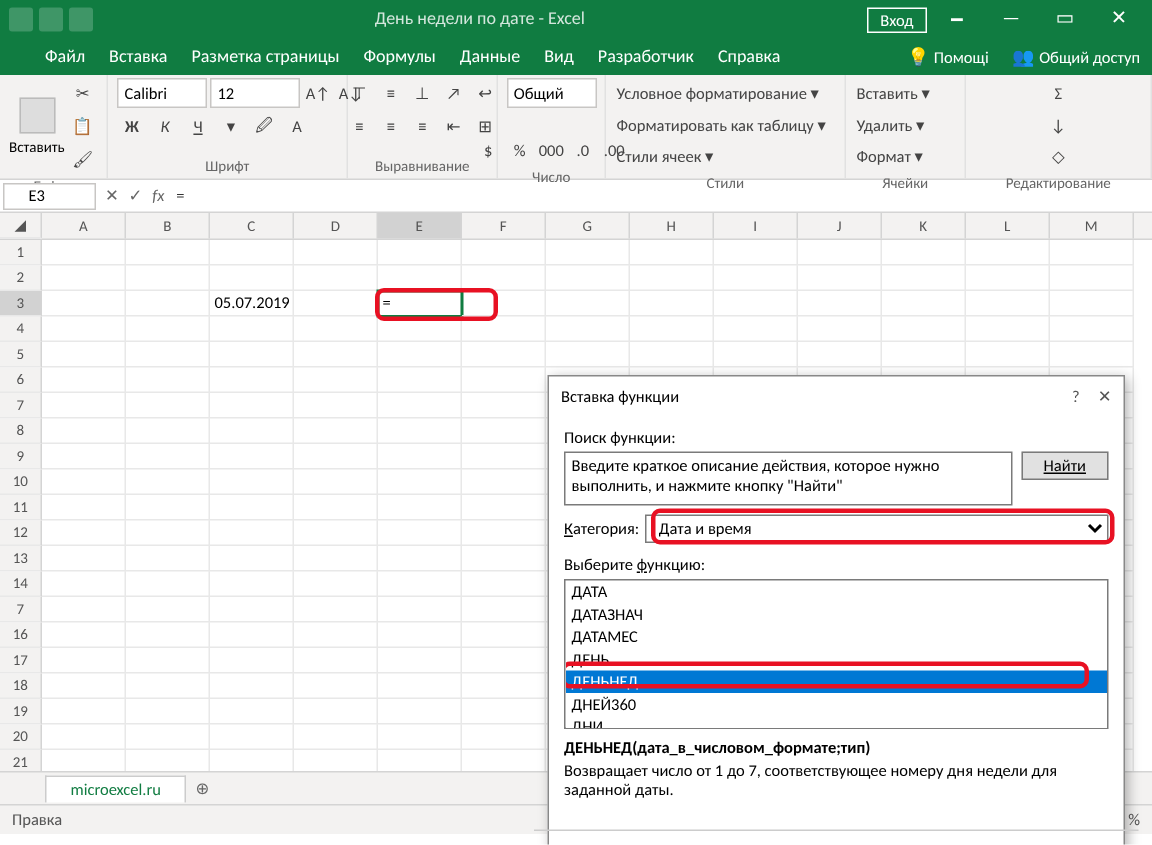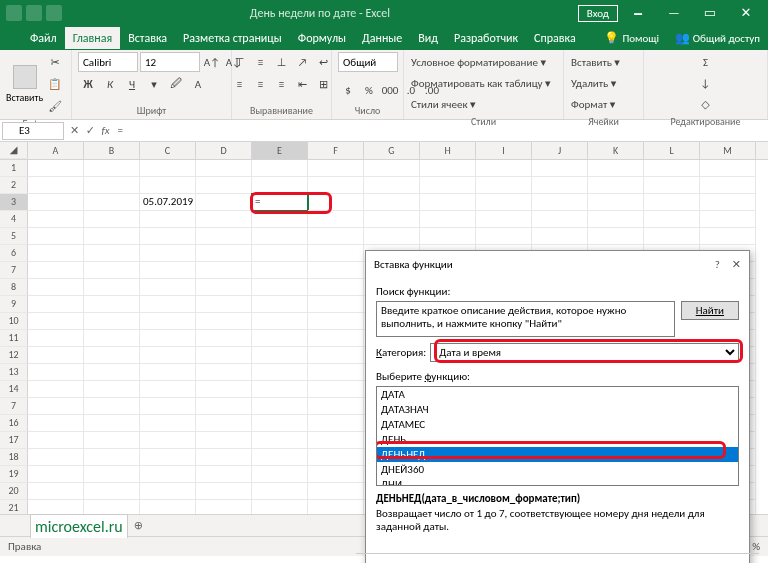--- a/index.html
+++ b/index.html
@@ -31,21 +31,21 @@
 .col-headers{display:flex;height:18px;background:#f3f2f1;border-bottom:1px solid #d4d4d4}
 .row-hdr{width:28px;background:#f3f2f1;border-right:1px solid #d4d4d4;border-bottom:1px solid #e8e8e8;text-align:center;color:#555;font-size:10px;line-height:16px}
 .col-hdr{width:56px;border-right:1px solid #d4d4d4;text-align:center;color:#555;font-size:10px;line-height:18px}
 .col-hdr.sel{background:#d2d2d2}
 .grid-row{display:flex;height:17px}
 .row-hdr.sel{background:#d2d2d2}
 .cell{width:56px;border-right:1px solid #e8e8e8;border-bottom:1px solid #e8e8e8;padding:0 3px;line-height:16px;font-size:11px;color:#000;text-align:right}
 .cell.active{outline:2px solid #107c41;outline-offset:-1px;text-align:left}
 .highlight-red{position:absolute;border:3px solid #e81123;border-radius:6px;pointer-events:none}
 .sheet-tabs{height:22px;background:#f3f2f1;border-top:1px solid #d4d4d4;display:flex;align-items:center;padding-left:30px}
-.sheet-tab{background:#fff;border:1px solid #ccc;border-bottom:none;padding:2px 4px;font-size:16px;color:#107c41}
+.sheet-tab{background:#fff;border:1px solid #ccc;border-bottom:none;padding:2px 16px;font-size:11px;color:#107c41}
 .status-bar{height:20px;background:#f3f2f1;border-top:1px solid #d4d4d4;display:flex;align-items:center;padding:0 8px;color:#555;font-size:11px}
 .status-right{margin-left:auto;display:flex;align-items:center;gap:8px}
 .zoom-slider{width:80px;height:3px;background:#ccc;position:relative}
 .zoom-thumb{width:7px;height:11px;background:#888;position:absolute;left:38px;top:-4px}
 
 .dialog{position:absolute;left:365px;top:250px;width:385px;background:#fff;border:1px solid #888;box-shadow:2px 2px 8px rgba(0,0,0,.3)}
 .dlg-title{height:26px;display:flex;align-items:center;padding:0 8px;font-size:12px}
 .dlg-title-r{margin-left:auto;display:flex;gap:12px;color:#555;font-size:13px}
 .dlg-body{padding:8px 10px}
 .dlg-label{font-size:11px;margin-bottom:3px;display:block}
@@ -78,21 +78,20 @@
     <div class="win-btn">🗕</div>
     <div class="win-btn">—</div>
     <div class="win-btn">▭</div>
     <div class="win-btn">✕</div>
   </div>
 </div>
 
 <div class="menu-bar">
   <div id="menu-items" style="display: flex;">
       <div class="menu-item">Файл</div>
-      <div class="menu-item active">Главная</div>
       <div class="menu-item">Вставка</div>
       <div class="menu-item">Разметка страницы</div>
       <div class="menu-item">Формулы</div>
       <div class="menu-item">Данные</div>
       <div class="menu-item">Вид</div>
       <div class="menu-item">Разработчик</div>
       <div class="menu-item">Справка</div>
     </div>
   <div class="menu-right">
     <div class="menu-item">💡 <span>Помощі</span></div>
@@ -151,21 +150,21 @@
         <div class="rib-btn">≡</div>
         <div class="rib-btn">≡</div>
         <div class="rib-btn">≡</div>
         <div class="rib-btn">⇤</div>
         <div class="rib-btn">⊞</div>
       </div>
     </div>
     <div class="rib-label">Выравнивание</div>
   </div>
   <div class="rib-grp" style="width:72px">
-    <div class="rib-body" style="flex-direction:column;gap:8px;align-items:flex-start">
+    <div class="rib-body" style="flex-direction:column;gap:18px;align-items:center">
       <div class="font-sel">
           <span>Общий</span>
         </div>
       <div style="display:flex;gap:1px">
         <div class="rib-btn">$</div>
         <div class="rib-btn">%</div>
         <div class="rib-btn">000</div>
         <div class="rib-btn">.0</div>
         <div class="rib-btn">.00</div>
       </div>

